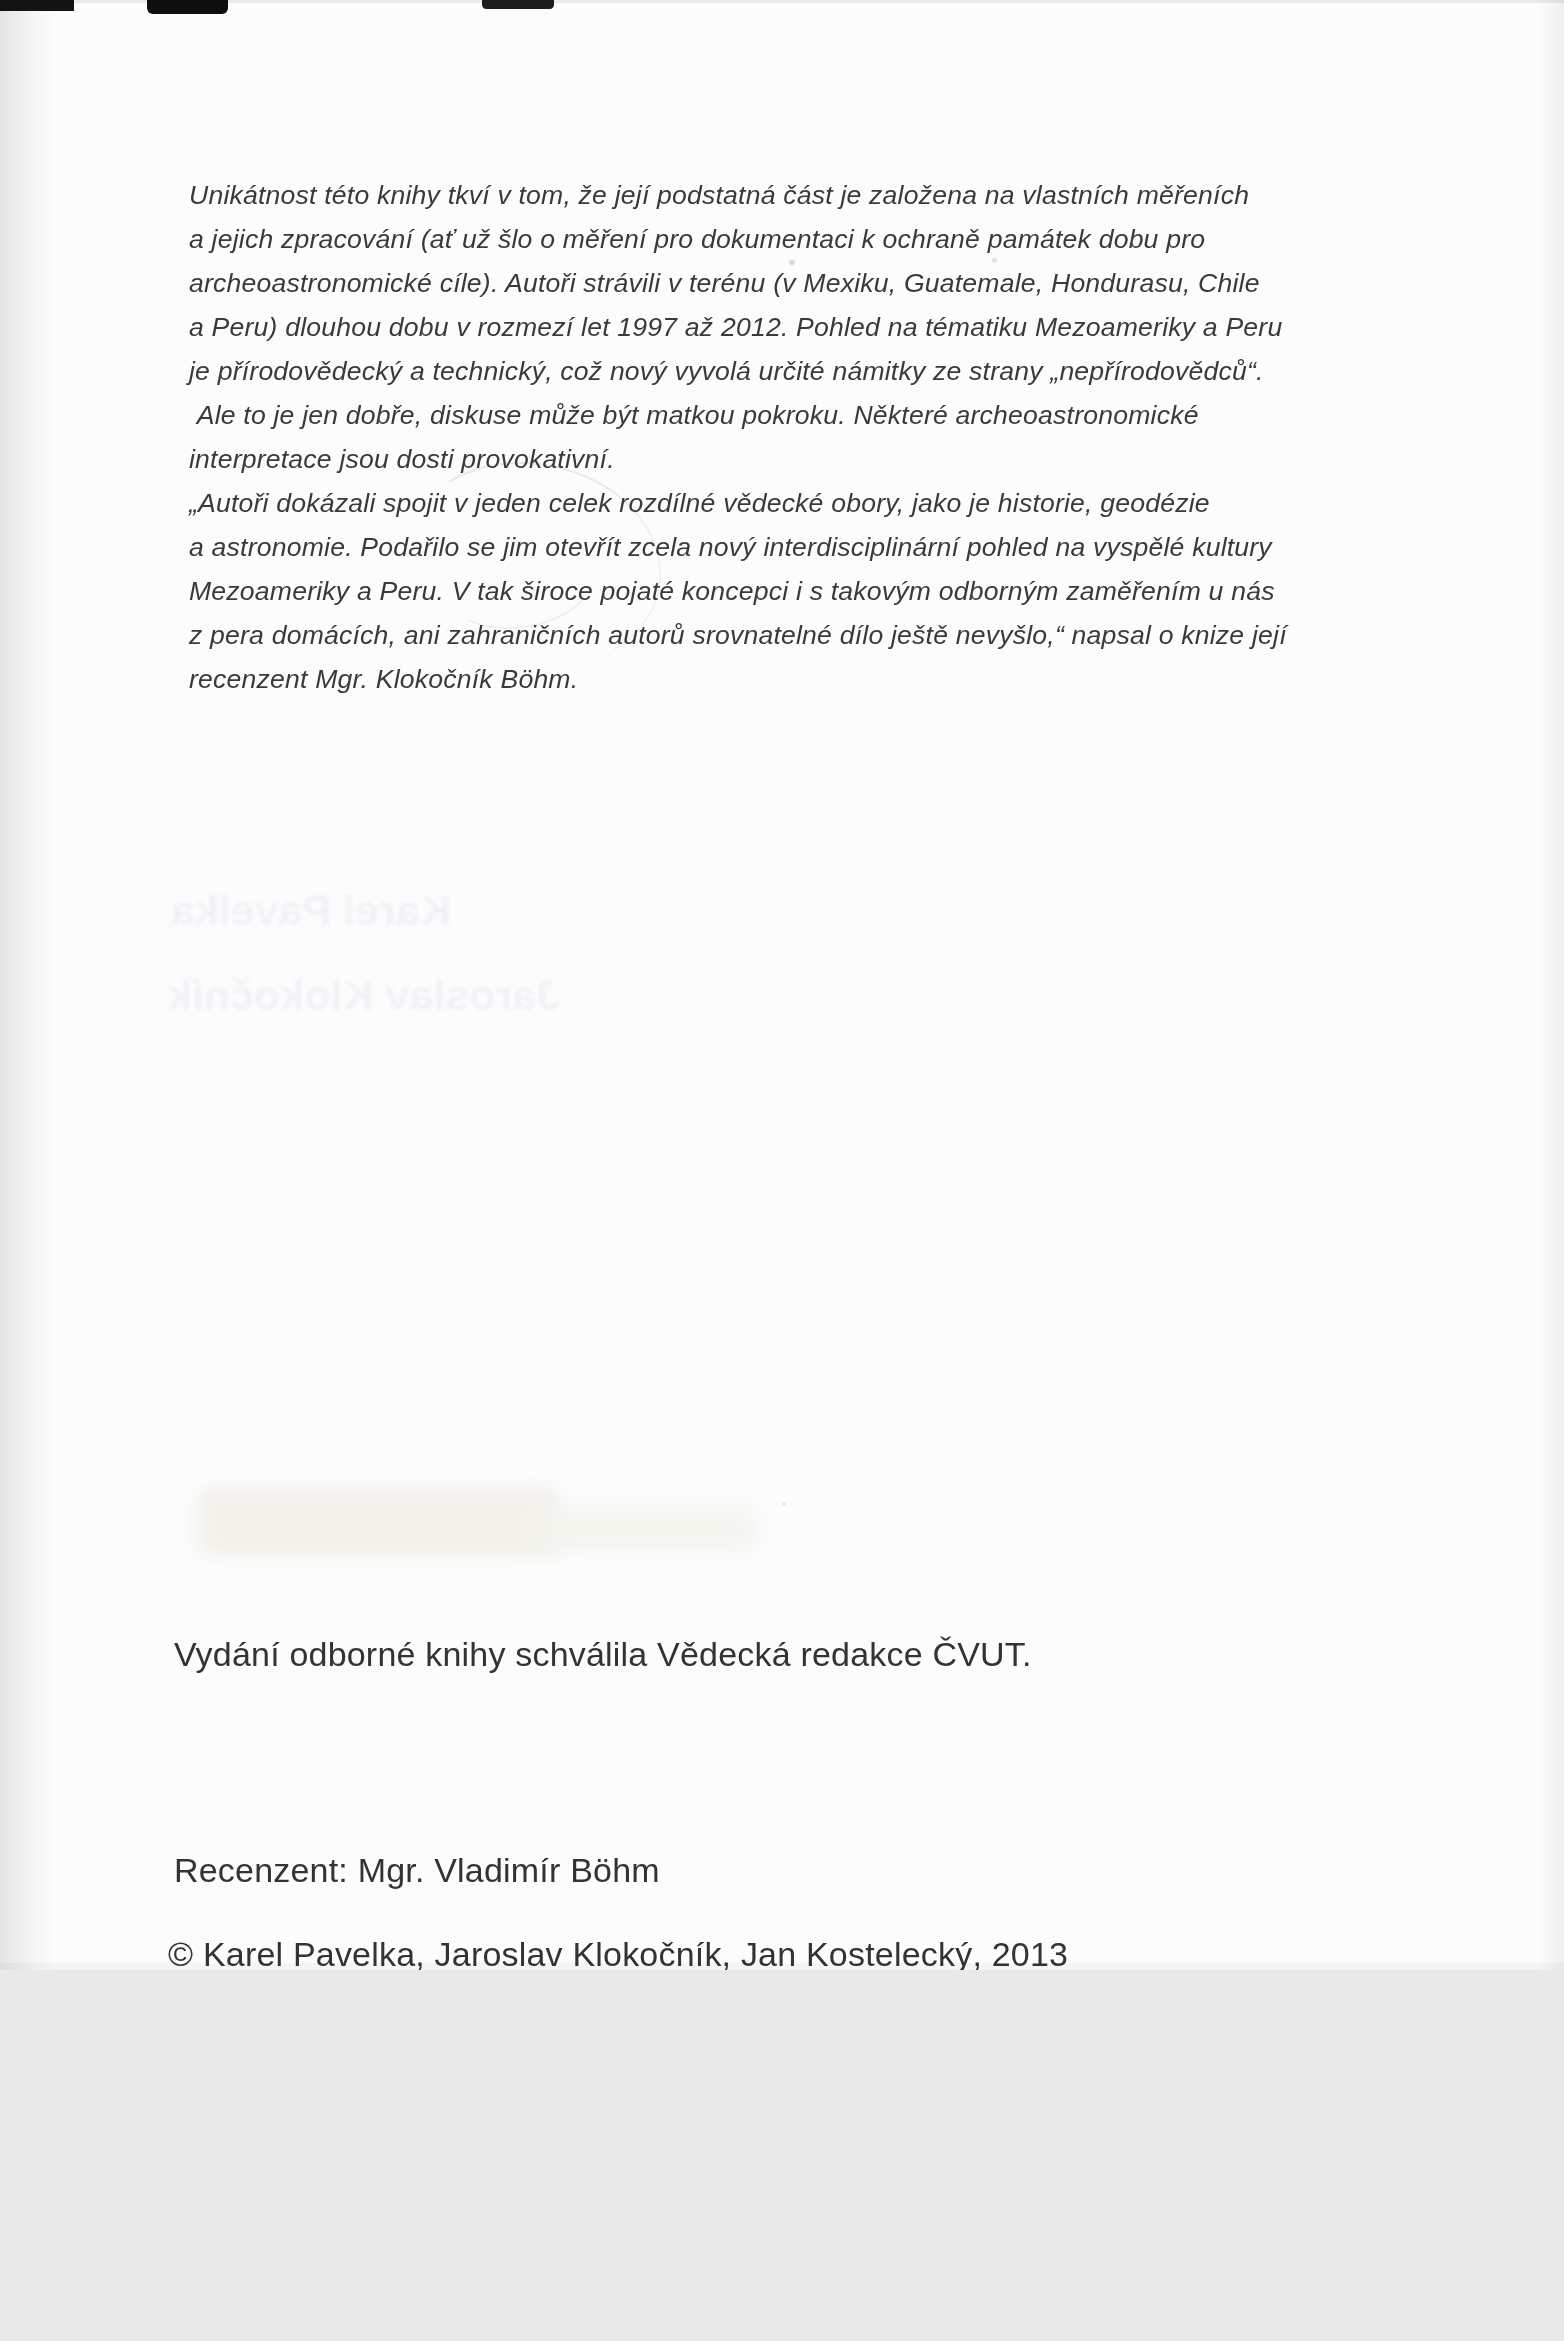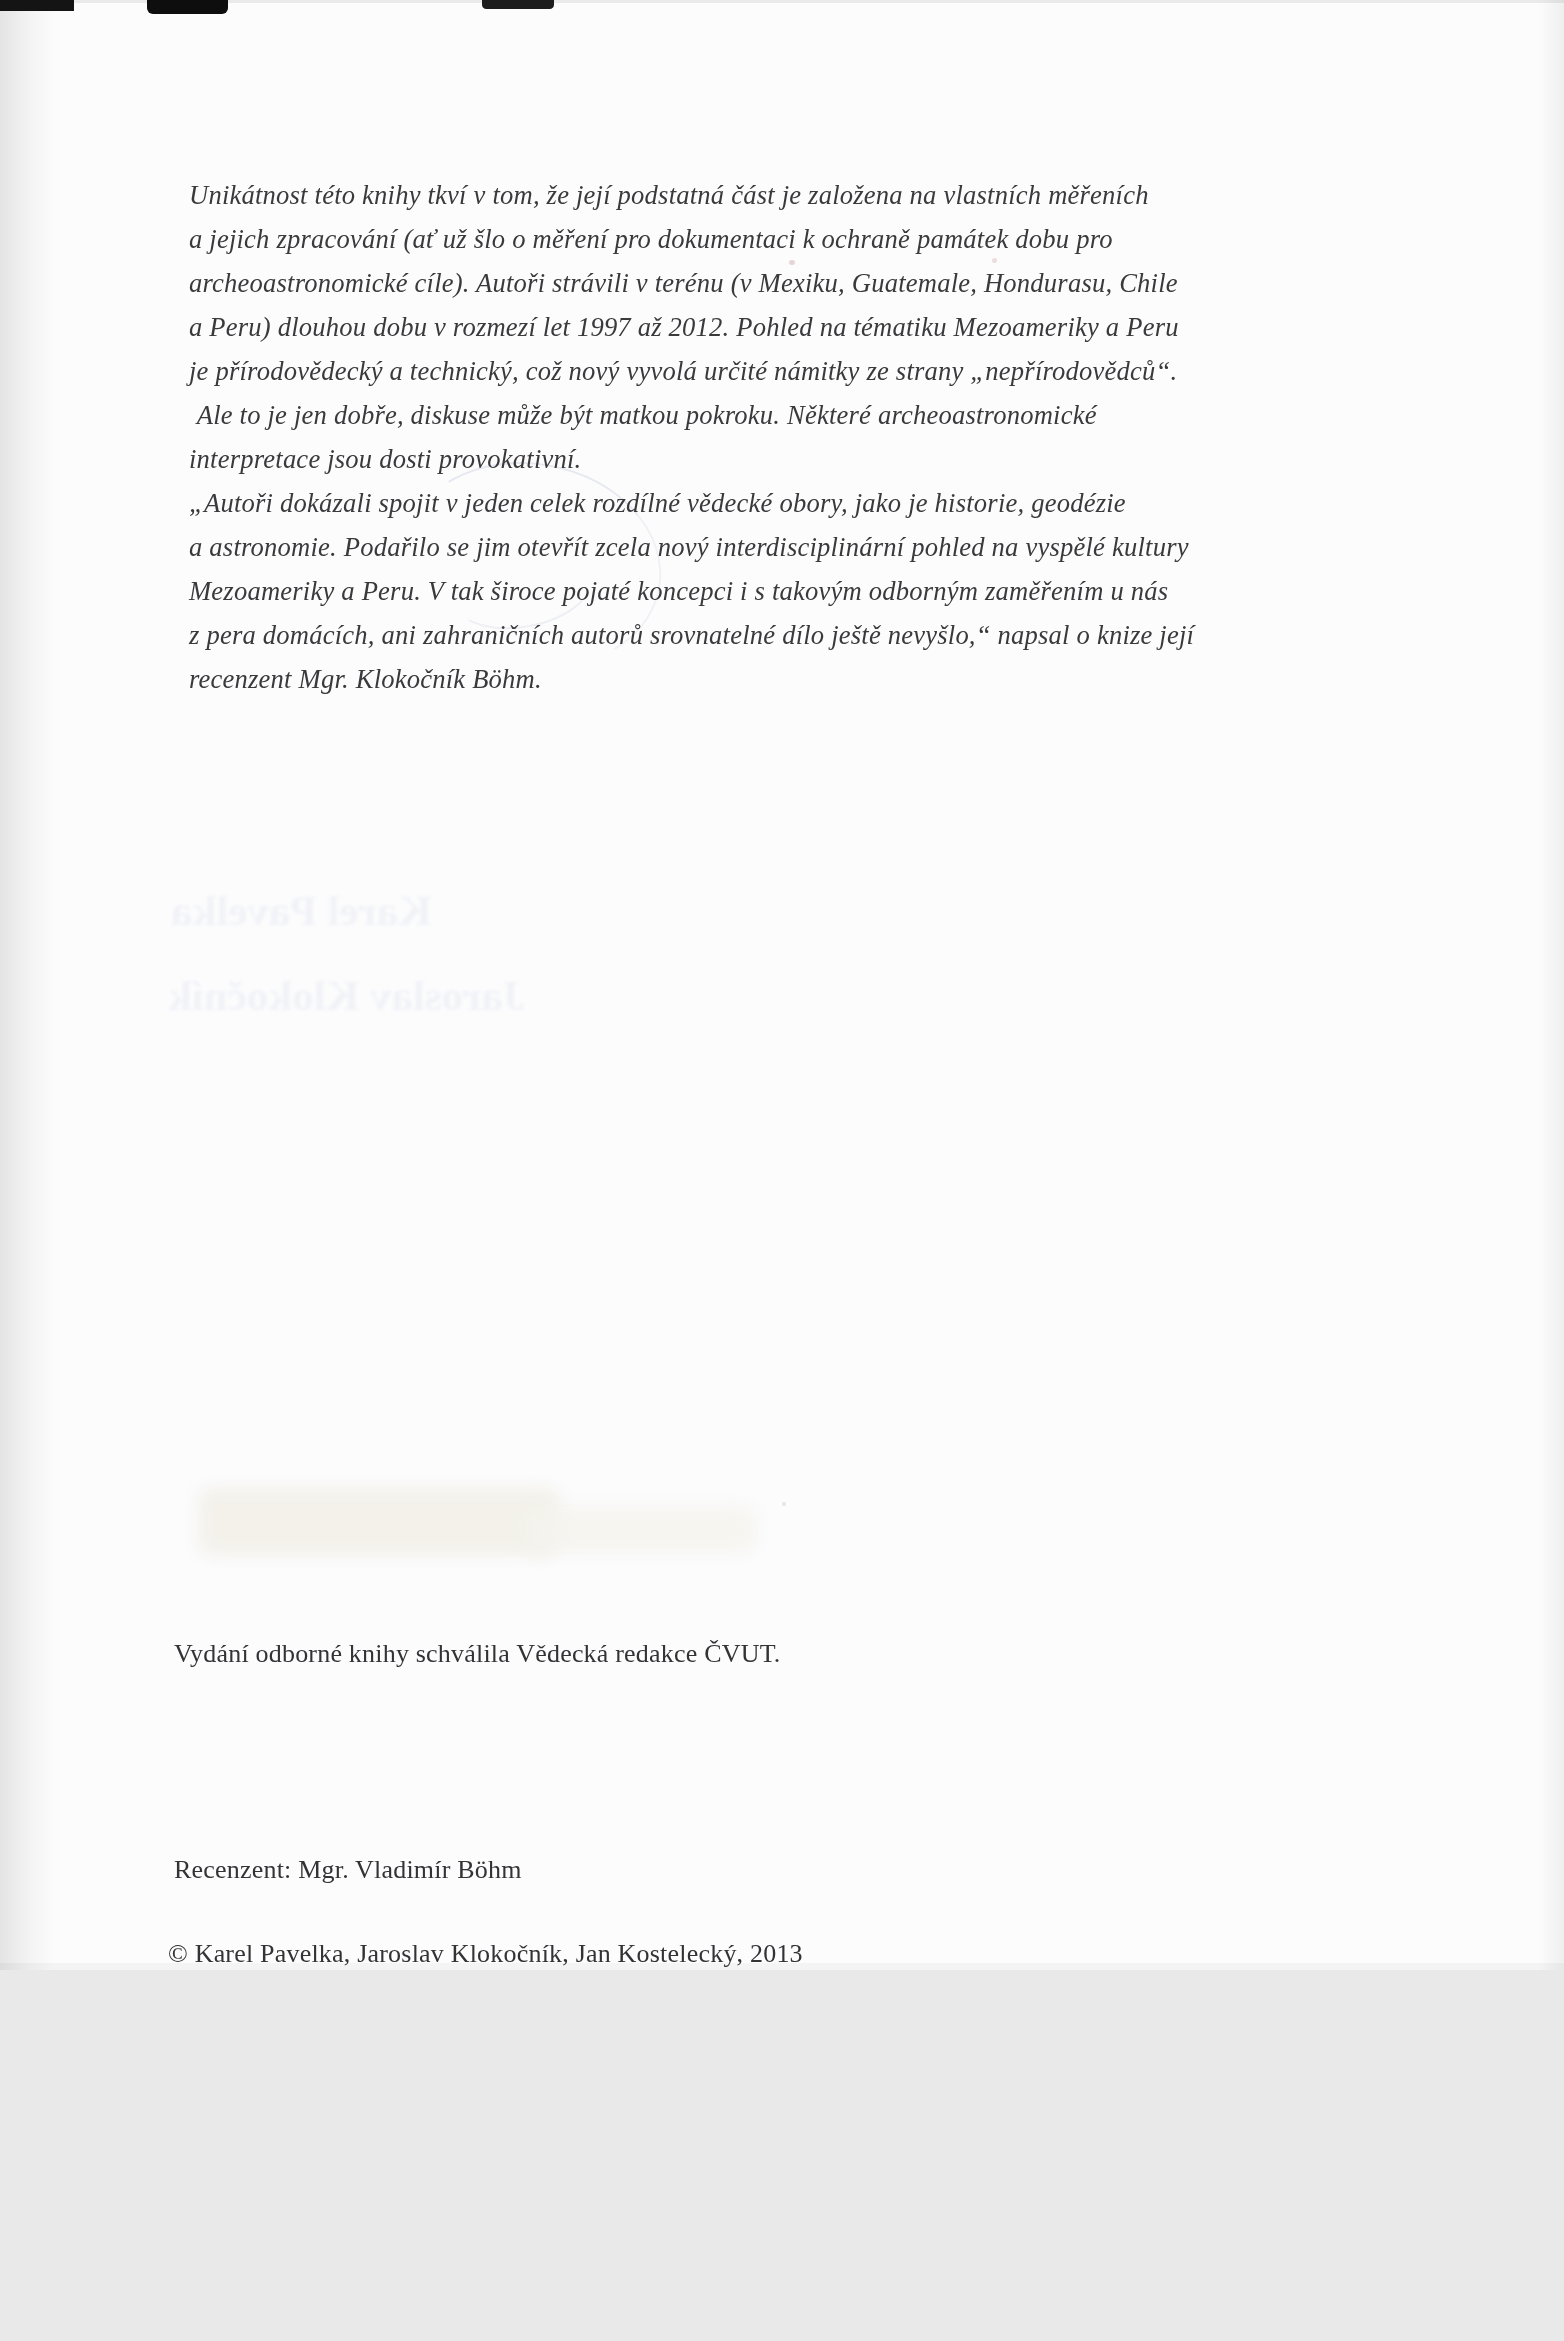--- a/index.html
+++ b/index.html
@@ -1,21 +1,21 @@
 <!DOCTYPE html>
 <html style="font-size:13.7px"><head>
 <meta charset="utf-8">
 <style>
   html,body{margin:0;padding:0;background:#e9e9e9;}
   .scan{
     position:relative;
     width:1564px;height:1970px;
     background:#fcfcfd;
     overflow:hidden;
-    font-family:Liberation Serif, serif;
+    font-family:Liberation Sans, sans-serif;
   }
   
   .edge-left{position:absolute;left:0;top:0;width:55px;height:100%;
     background:linear-gradient(to right,#e4e4e5 0,#f3f3f4 29px,rgba(252,252,253,0) 55px);}
   .edge-right{position:absolute;right:0;top:0;width:26px;height:100%;
     background:linear-gradient(to left,#efeff0 0,rgba(252,252,253,0) 26px);}
   .edge-top{position:absolute;left:0;top:0;width:100%;height:3.4px;background:rgba(0,0,0,0.07);}
   .edge-bottom{position:absolute;left:0;bottom:0;width:100%;height:6.9px;background:rgba(0,0,0,0.03);}
   
   .smudge{position:absolute;top:0;background:#141414;}
@@ -51,21 +51,21 @@
   .textblock{
     position:absolute;left:189px;top:173px;
     font-style:italic;font-size:26.6px;line-height:44px;
     color:#3a3a3c;letter-spacing:0.2px;
   }
   .ln{height:44px;white-space:nowrap;}
   .ln.indent{padding-left:7.7px;}
   
   .imprint{
     position:absolute;
-    font-size:26px;line-height:36px;color:#333336;
+    font-size:34px;line-height:36px;color:#333336;
     white-space:nowrap;letter-spacing:0.2px;
   }
   .imprint.approval{left:174px;top:1636px;}
   .imprint.reviewer{left:174px;top:1852px;}
   .imprint.copyright{left:159px;top:1936px;margin-left:9px;}
   .imprint.isbn{left:174px;top:2021px;margin-left:28px;}
 </style>
 </head>
 <body>
 

